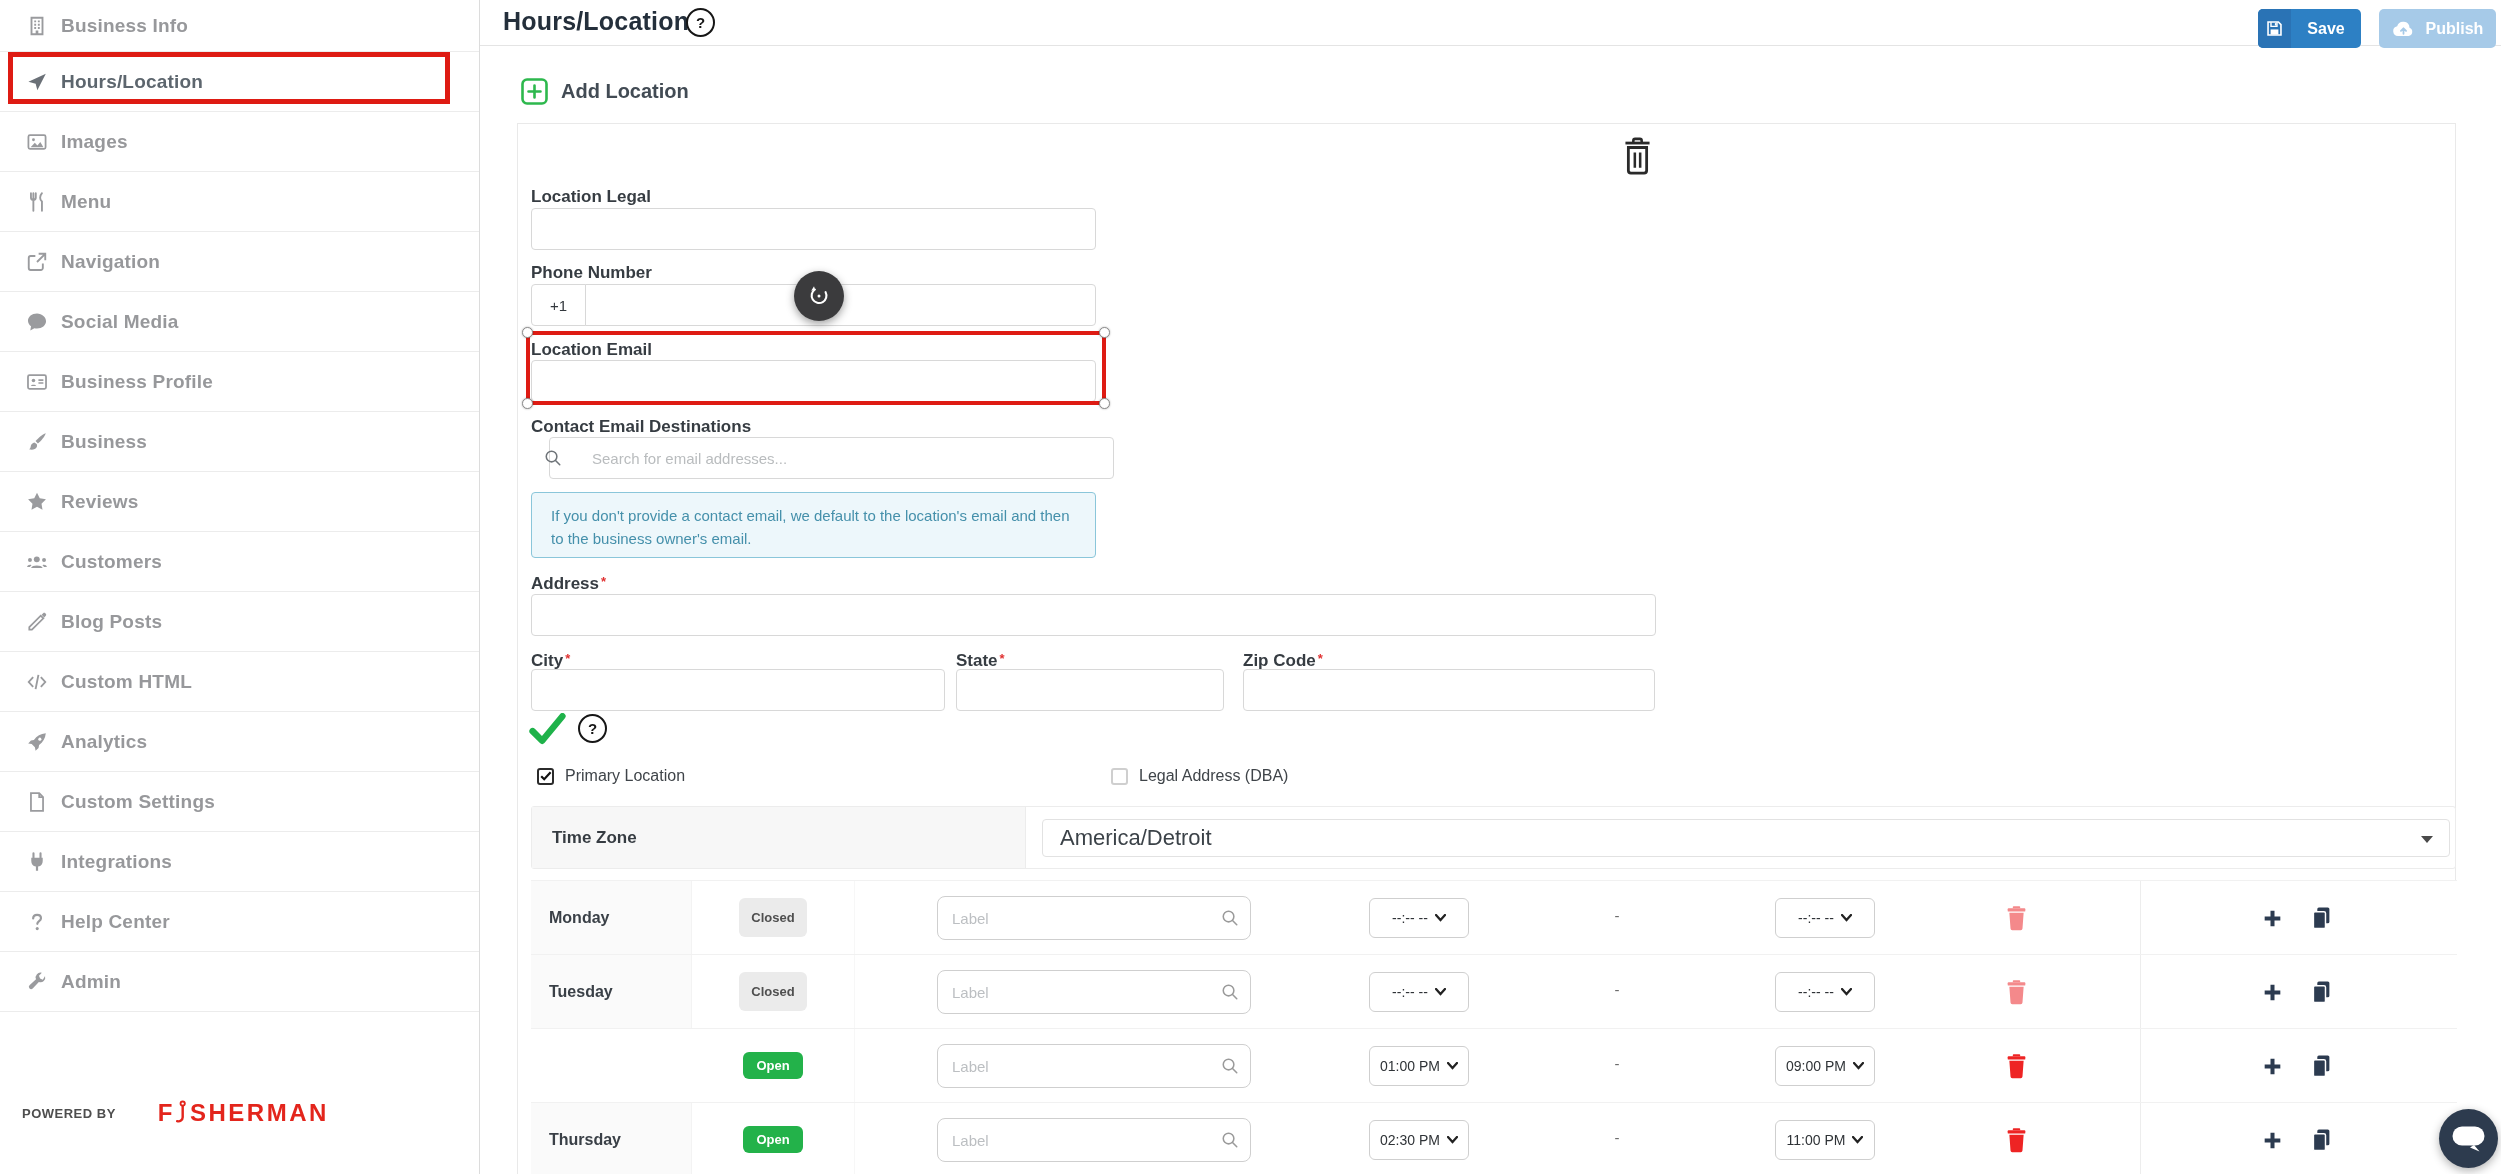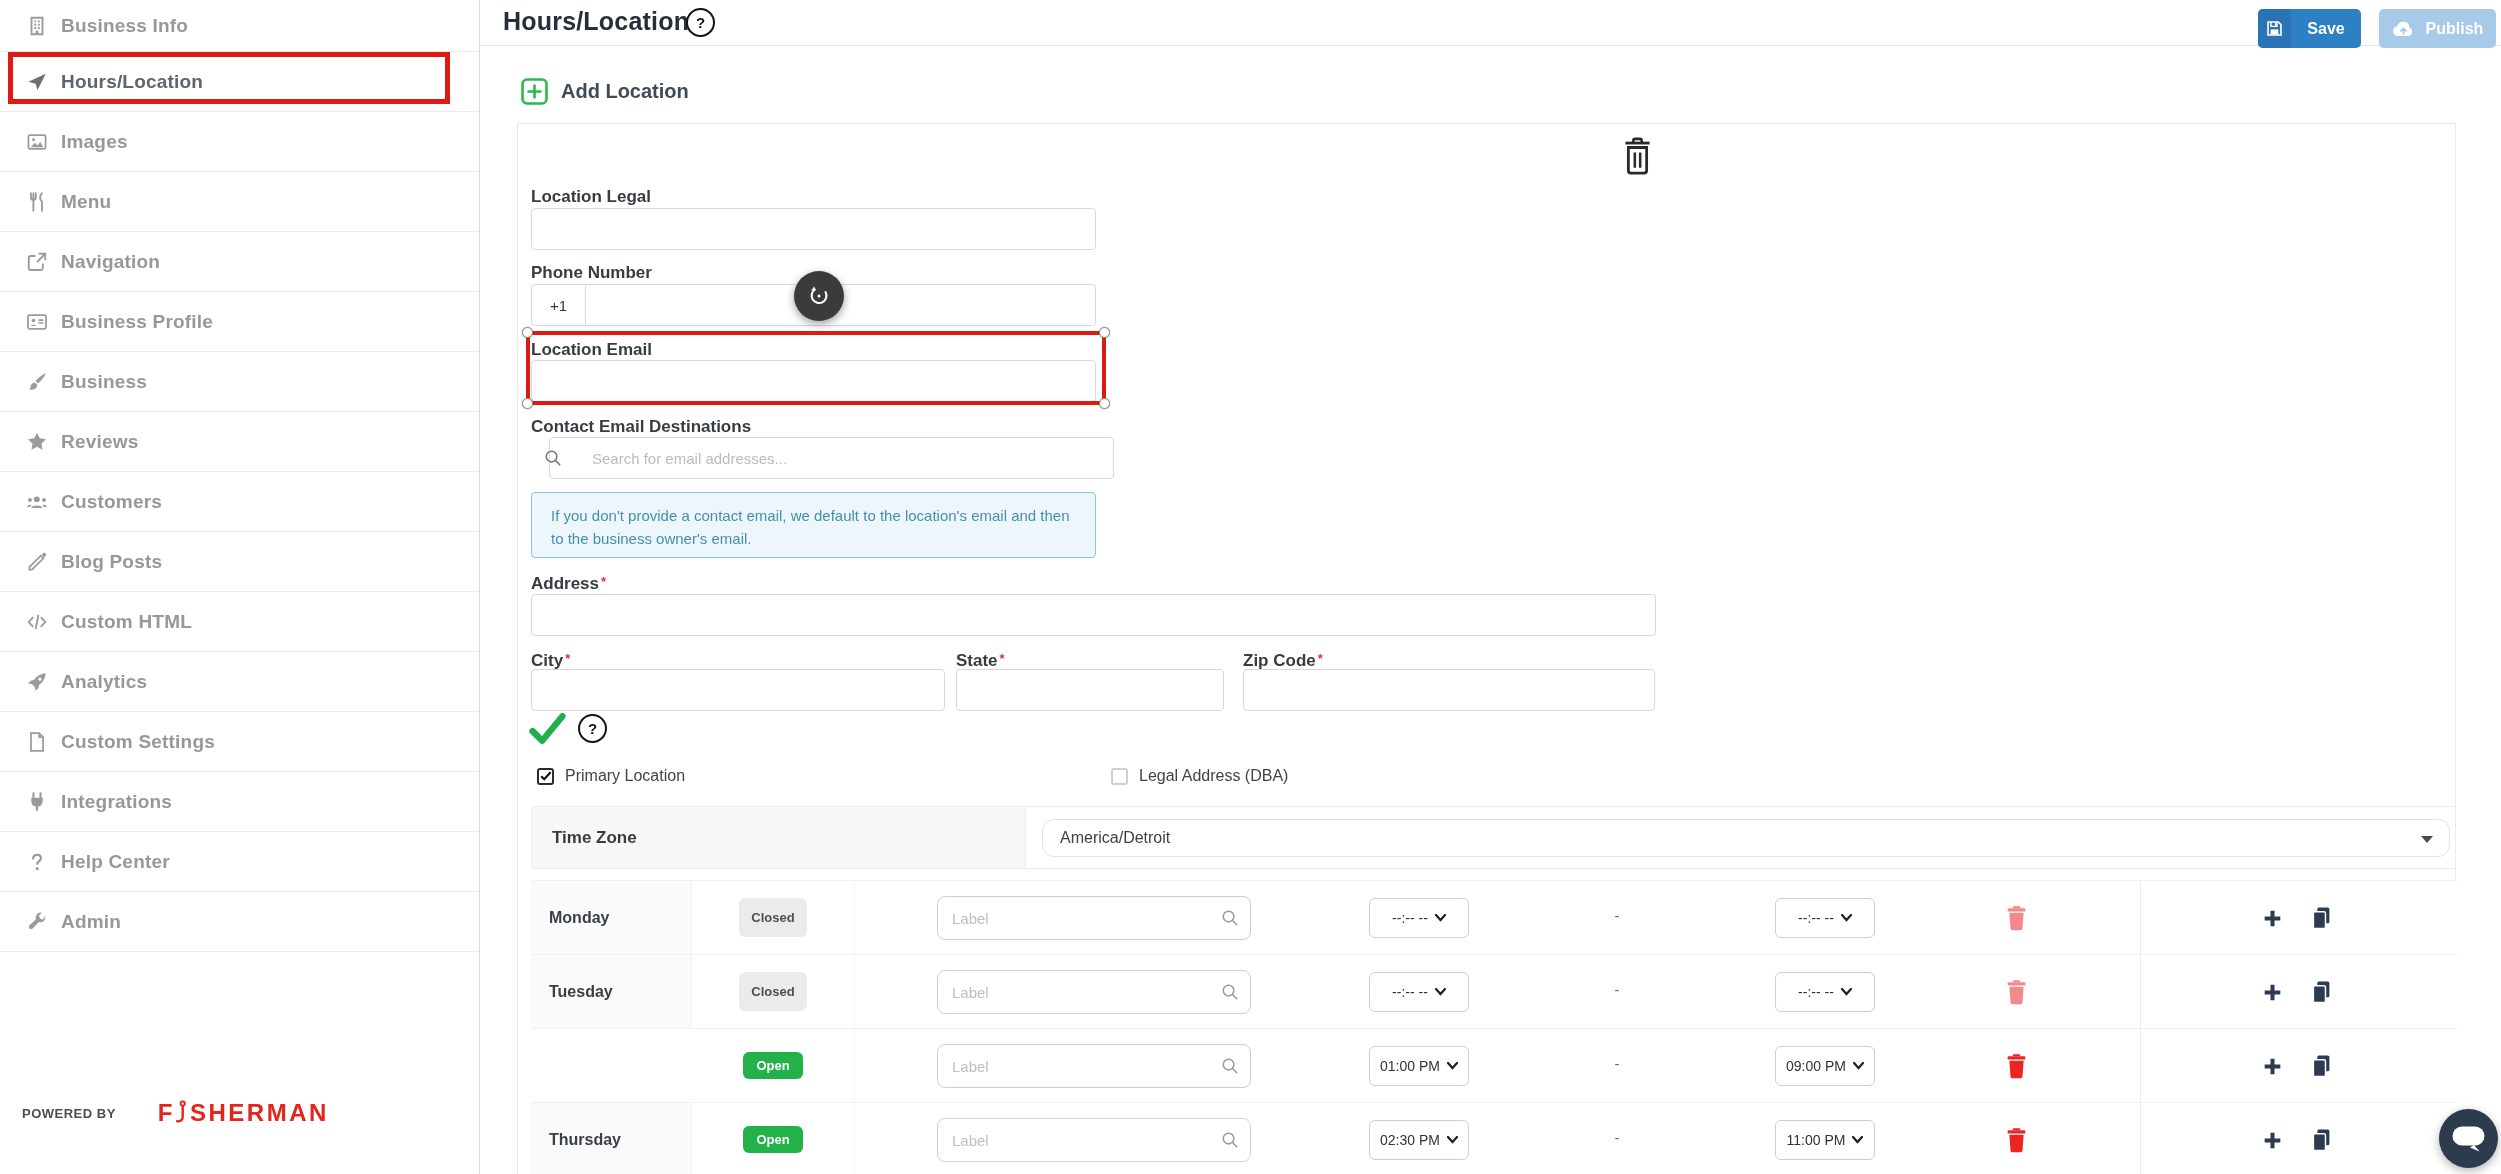--- a/index.html
+++ b/index.html
@@ -65,21 +65,21 @@
   .green-check { position:absolute; left:11px; top:589px; width:37px; height:32px; color:#1fb24a; }
   .form-q { position:absolute; left:60px; top:590px; }
 
   .cbrow-item { position:absolute; top:643px; display:flex; align-items:center; gap:11px; cursor:pointer; }
   .cb { width:17px; height:17px; border:2px solid #2b2b2b; border-radius:3px; background:#fff; display:flex; align-items:center; justify-content:center; }
   .cb.unchecked { border-color:#cfcfcf; }
   .cb-label { font-size:16px; color:#3f4449; }
 
   .tz-table { position:absolute; left:13px; top:682px; width:1925px; height:63px; border:1px solid #ececec; border-radius:3px; background:#fff; }
   .tz-cell-label { position:absolute; left:0; top:0; width:494px; height:100%; background:#f7f7f7; border-right:1px solid #ececec; display:flex; align-items:center; padding-left:20px; font-size:17px; font-weight:700; color:#363c42; }
-  .tz-select { position:absolute; left:510px; top:12px; width:1408px; height:38px; border:1px solid #e2e2e2; border-radius:12px; background:#fff; display:flex; align-items:center; padding-left:17px; font-size:16px; color:#3b4248; cursor:pointer; }
+  .tz-select { position:absolute; left:510px; top:12px; width:1408px; height:38px; border:1px solid #e2e2e2; border-radius:4px; background:#fff; display:flex; align-items:center; padding-left:17px; font-size:22px; color:#3b4248; cursor:pointer; }
   .tz-caret { position:absolute; right:16px; top:16px; width:0; height:0; border-left:6px solid transparent; border-right:6px solid transparent; border-top:7px solid #4a4a4a; }
 
   .hours-table { position:absolute; left:13px; top:756px; width:1926px; height:300px; border-top:1px solid #f1f1f1; }
   .hrow { position:absolute; left:0; width:100%; height:74px; border-bottom:1px solid #f1f1f1; background:#fff; }
   .hday { position:absolute; left:0; top:0; width:161px; height:100%; background:#fafafa; border-right:1px solid #f3f3f3; display:flex; align-items:center; padding-left:18px; font-size:16px; font-weight:600; color:#3a4047; }
   .hstatus { position:absolute; left:161px; top:0; width:163px; height:100%; border-right:1px solid #f7f7f7; display:flex; align-items:center; justify-content:center; }
   .badge { border-radius:6px; font-size:13px; cursor:pointer; }
   .badge-closed { background:#ebebeb; color:#4f4f4f; padding:12px 12px; font-weight:600; }
   .badge-open { background:#23b24a; color:#fff; padding:6px 13px; font-weight:700; }
   .hlabel { position:absolute; left:406px; top:15px; width:314px; height:44px; }
@@ -228,20 +228,26 @@
           <span class="nav-label">Menu</span>
         </div>
       <div class="nav-item">
           <svg class="sicon">
             <use href="#i-external"></use>
           </svg>
           <span class="nav-label">Navigation</span>
         </div>
       <div class="nav-item">
           <svg class="sicon">
+            <use href="#i-comment"></use>
+          </svg>
+          <span class="nav-label">Social Media</span>
+        </div>
+      <div class="nav-item">
+          <svg class="sicon">
             <use href="#i-idcard"></use>
           </svg>
           <span class="nav-label">Business Profile</span>
         </div>
       <div class="nav-item">
           <svg class="sicon">
             <use href="#i-brush"></use>
           </svg>
           <span class="nav-label">Business</span>
         </div>

